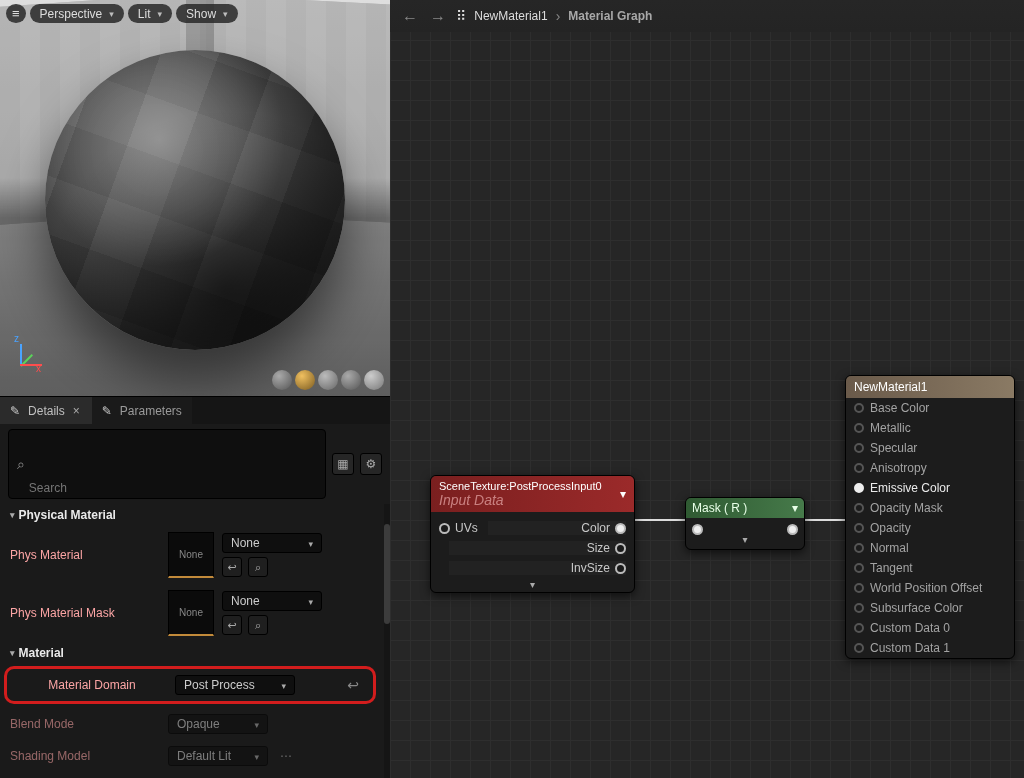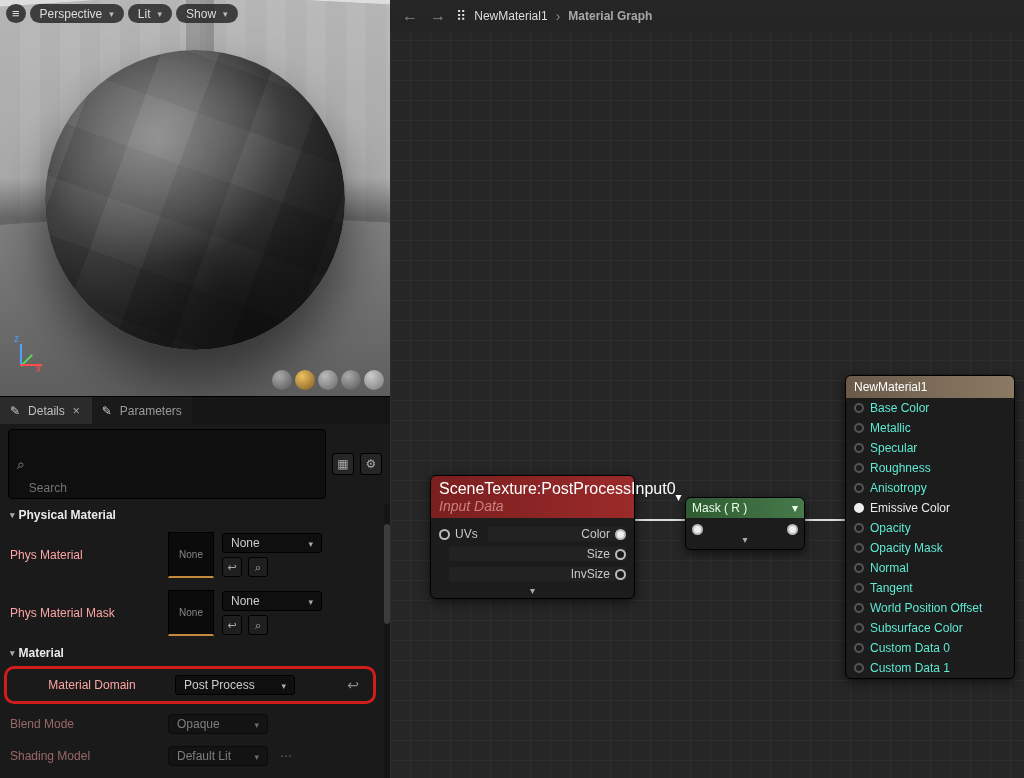--- a/index.html
+++ b/index.html
@@ -123,21 +123,21 @@
   .sock.full{ background:#eee;}
   .node .expander{ position:absolute; bottom:0; left:50%; transform:translateX(-50%); color:#aaa; font-size:10px; padding:2px;}
   .chev-down::after{content:"▾";}
 
   .mask-node{ background:#1c1c1c;}
   .mask-node .hdr{ background:linear-gradient(90deg,#2f5a32,#467a4a); color:#e8ffe8; padding:3px 6px; font-size:12px;}
   .mask-body{ display:flex; align-items:center; justify-content:space-between; padding:6px 6px 14px;}
 
   .output-node .hdr{ background:linear-gradient(90deg,#6a5a4a,#8a7a64); color:#fff;}
   .output-node{ width:170px;}
-  .out-pin{ display:flex; align-items:center; gap:6px; padding:3px 8px; color:#5eead4;}
+  .out-pin{ display:flex; align-items:center; gap:6px; padding:3px 8px; color:#a3a3a3;}
   .out-pin.active{ color:#eaeaea;}
   .out-sock{ width:10px;height:10px;border-radius:50%; border:2px solid #555; }
   .out-pin.active .out-sock{ border-color:#eee; background:#eee;}
 
   
   svg.wires{ position:absolute; inset:0; pointer-events:none; }
   path.wire{ stroke:#dcdcdc; stroke-width:2; fill:none; }
 
 </style>
 </head>
@@ -291,21 +291,21 @@
     </div>
 
     <svg class="wires" width="634" height="778">
       <path class="wire" d="M 240 520 C 270 520, 280 520, 305 520"></path>
       <path class="wire" d="M 410 520 C 430 520, 435 520, 460 520"></path>
     </svg>
 
     <div class="node scenetex" style="left:40px; top:475px; width:205px;">
       <div class="hdr">
         <div>
-          <div style="font-size:16px;">SceneTexture:PostProcessInput0</div>
+          <div style="font-size:11px;">SceneTexture:PostProcessInput0</div>
           <div class="hdr-sub">Input Data</div>
         </div>
         <span class="chev-down"></span>
       </div>
       <div class="body">
         <div class="pin-row">
           <div class="pin">
               <span class="sock"></span>
               <span>UVs</span>
             </div>
@@ -356,37 +356,33 @@
           <div class="out-pin">
             <span class="out-sock"></span>
             <span>Metallic</span>
           </div>
           <div class="out-pin">
             <span class="out-sock"></span>
             <span>Specular</span>
           </div>
           <div class="out-pin">
             <span class="out-sock"></span>
-            <span>Roughness</span>
-          </div>
-          <div class="out-pin">
-            <span class="out-sock"></span>
             <span>Anisotropy</span>
           </div>
           <div class="out-pin active">
             <span class="out-sock"></span>
             <span>Emissive Color</span>
           </div>
           <div class="out-pin">
             <span class="out-sock"></span>
+            <span>Opacity Mask</span>
+          </div>
+          <div class="out-pin">
+            <span class="out-sock"></span>
             <span>Opacity</span>
-          </div>
-          <div class="out-pin">
-            <span class="out-sock"></span>
-            <span>Opacity Mask</span>
           </div>
           <div class="out-pin">
             <span class="out-sock"></span>
             <span>Normal</span>
           </div>
           <div class="out-pin">
             <span class="out-sock"></span>
             <span>Tangent</span>
           </div>
           <div class="out-pin">

